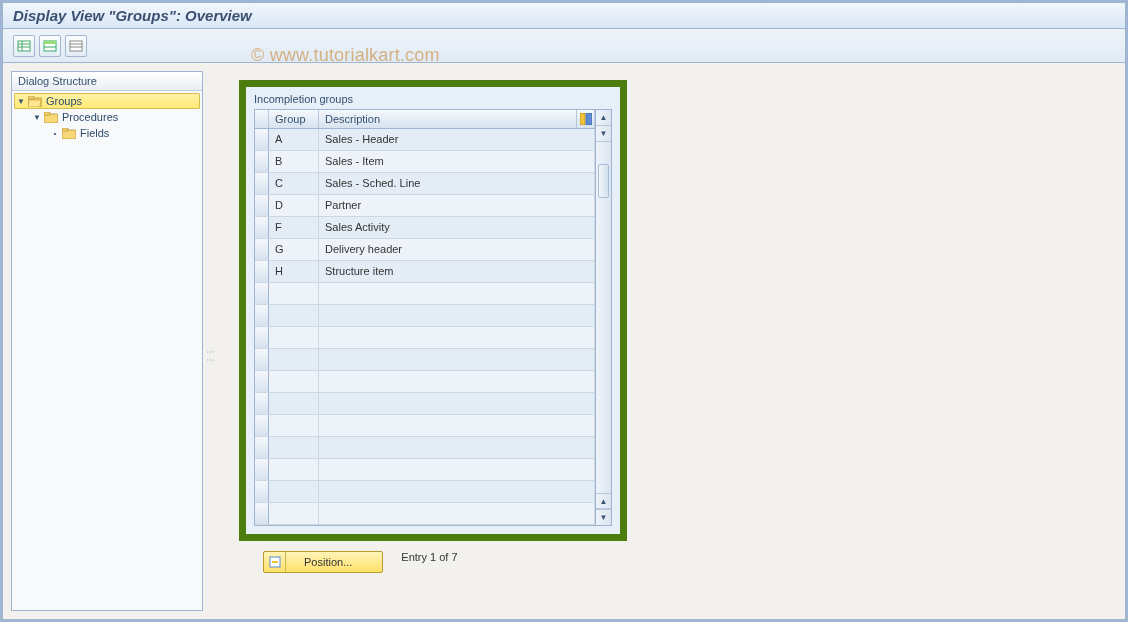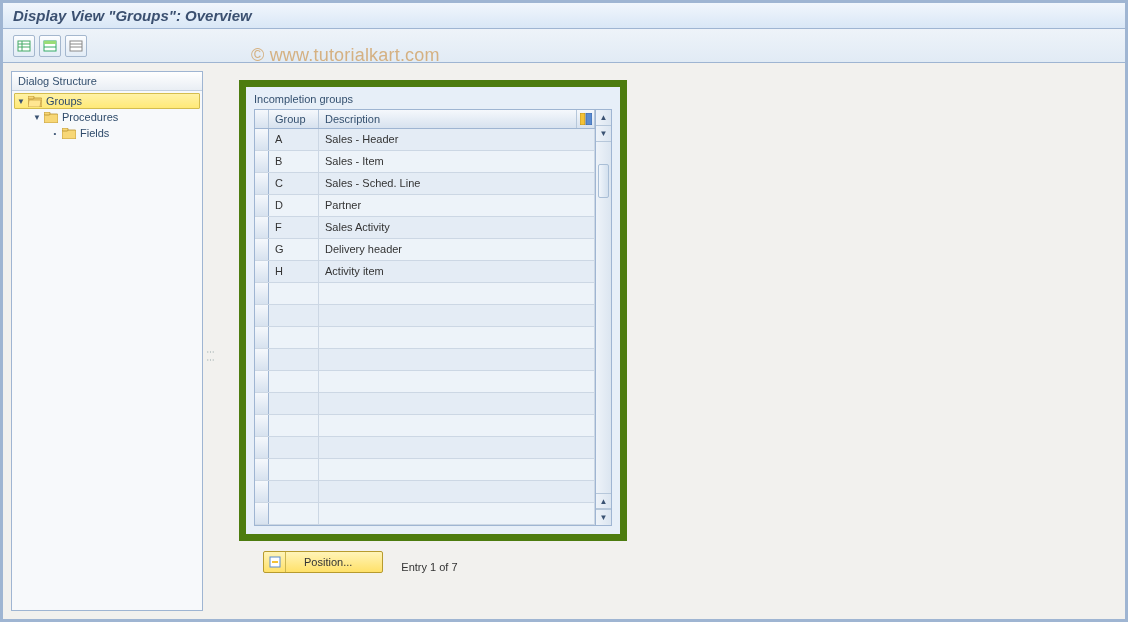--- a/index.html
+++ b/index.html
@@ -54,21 +54,21 @@
     .gc.sel { width:14px; background:linear-gradient(#f5f8fc,#d7e2ef); border-right:1px solid #9fb5d2; padding:3px 2px; cursor:pointer; }
     .gc.grp { width:50px; }
     .gc.desc { flex:1; }
     
     .vscroll { width:16px; background:linear-gradient(90deg,#eef3f9,#dbe5f0); border-left:1px solid #9fb5d2; display:flex; flex-direction:column; }
     .vbtn { height:16px; display:flex; align-items:center; justify-content:center; border-bottom:1px solid #b6c7da; cursor:pointer; font-size:8px; color:#3a5272; }
     .vbtn:last-child{ border-bottom:none; border-top:1px solid #b6c7da; margin-top:auto; }
     .vtrack { flex:1; position:relative; }
     .vthumb { position:absolute; left:2px; right:2px; top:22px; height:34px; background:linear-gradient(90deg,#f0f5fb,#d3e0ee); border:1px solid #a9bed6; border-radius:2px; cursor:pointer; }
     
-    .footer { display:flex; align-items:flex-end; gap:18px; margin-left:12px; margin-top:10px;padding-left:24px; }
+    .footer { display:flex; align-items:flex-start; gap:18px; margin-left:12px; margin-top:10px;padding-left:24px; }
     .pos-btn { display:flex; align-items:center; height:22px; border:1px solid #b79b2e; background:linear-gradient(#fff4b8,#ffe169); border-radius:2px; cursor:pointer; }
     .pos-ic { width:22px; height:100%; border-right:1px solid #cdb650; display:flex; align-items:center; justify-content:center; }
     .pos-label { font-size:11px; color:#333; padding:0 30px 0 18px; }
     .entry-text { font-size:11px; color:#333; }
   </style>
 </head>
 <body>
 
 <div class="frame">
 
@@ -187,21 +187,21 @@
                     <div class="gc desc">Sales Activity</div>
                   </div>
                   <div class="grow">
                     <div class="gc sel"></div>
                     <div class="gc grp">G</div>
                     <div class="gc desc">Delivery header</div>
                   </div>
                   <div class="grow">
                     <div class="gc sel"></div>
                     <div class="gc grp">H</div>
-                    <div class="gc desc">Activity item</div>
+                    <div class="gc desc">Structure item</div>
                   </div>
                   <div class="grow">
                     <div class="gc sel"></div>
                     <div class="gc grp"></div>
                     <div class="gc desc"></div>
                   </div>
                   <div class="grow">
                     <div class="gc sel"></div>
                     <div class="gc grp"></div>
                     <div class="gc desc"></div>

